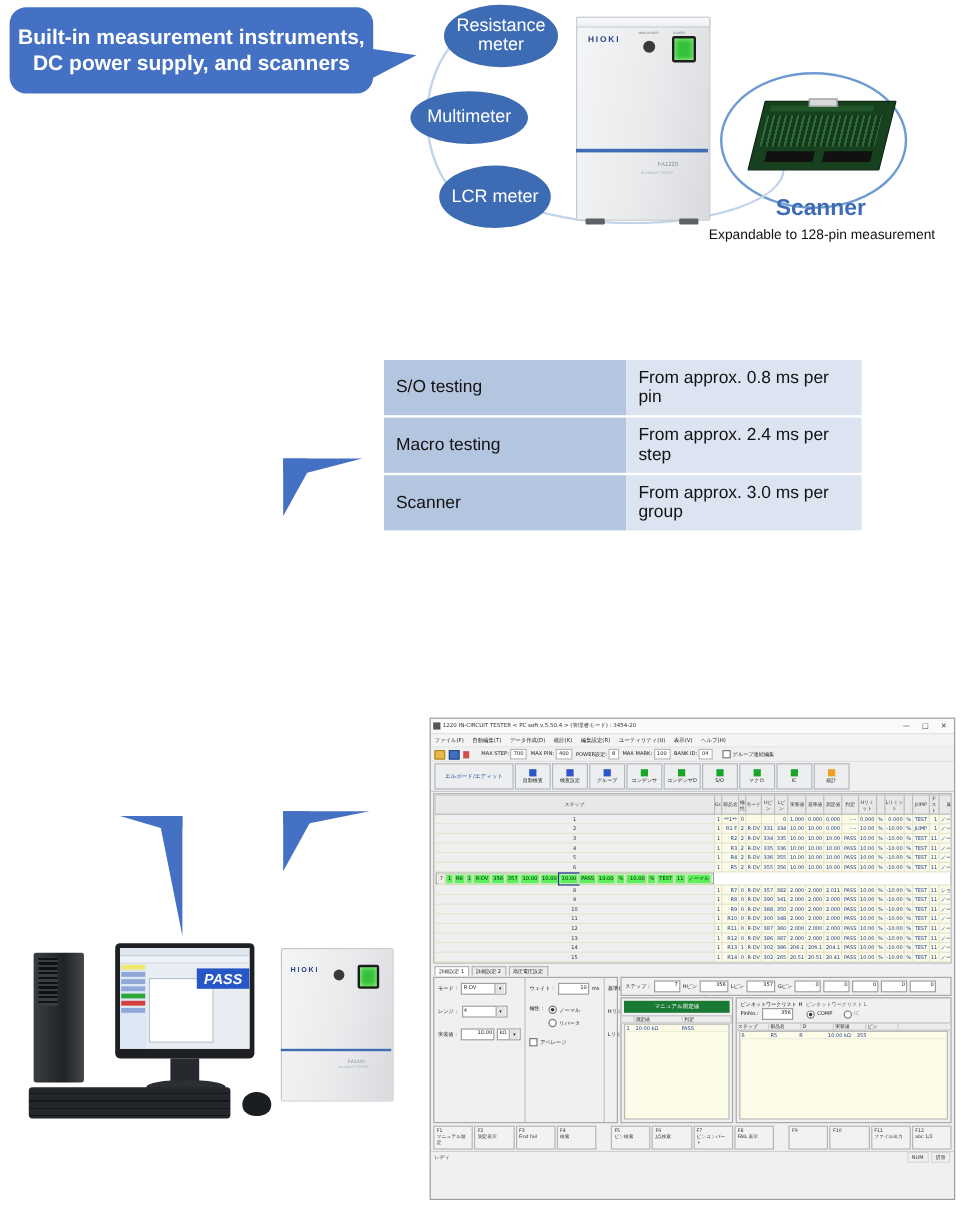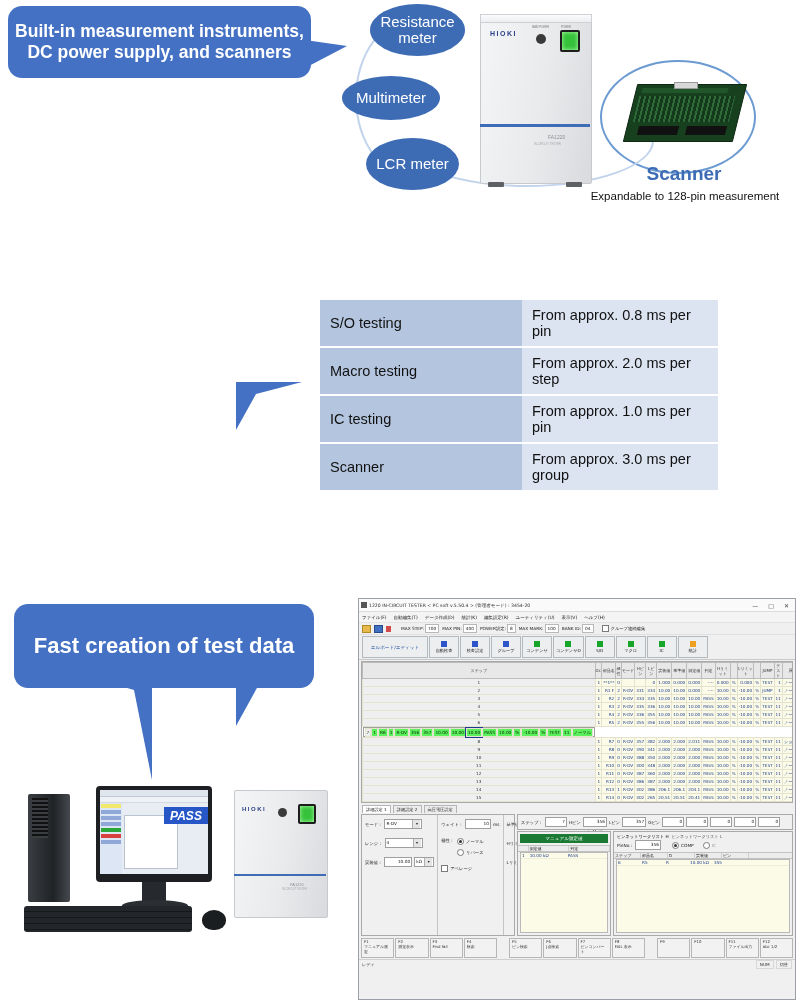--- a/index.html
+++ b/index.html
@@ -203,36 +203,31 @@
 
 <div id="spec-table">
   <table>
     <tbody>
         <tr>
           <td class="c-left">S/O testing</td>
           <td class="c-right">From approx. 0.8 ms per pin</td>
         </tr>
         <tr>
           <td class="c-left">Macro testing</td>
-          <td class="c-right">From approx. 2.0 ms per step</td>
-        </tr>
-        <tr>
-          <td class="c-left">IC testing</td>
-          <td class="c-right">From approx. 1.0 ms per pin</td>
+          <td class="c-right">From approx. 2.4 ms per step</td>
         </tr>
         <tr>
           <td class="c-left">Scanner</td>
           <td class="c-right">From approx. 3.0 ms per group</td>
         </tr>
       </tbody>
   </table>
 </div>
 
 <div class="abs" style="left:0;top:596px;width:360px;height:408px;">
-  <div class="abs callout" id="callout3" style="top:8px;">Fast creation of test data</div>
   <div class="tail" id="callout3-tail-a" style="top:80px;"></div>
   <div class="tail" id="callout3-tail-b" style="top:84px;"></div>
 
   <div class="abs" style="left:20px;top:190px;width:330px;height:160px;">
     <div class="abs pc-tower" style="left:8px;top:8px;width:42px;height:108px;"></div>
     <div class="abs" style="left:12px;top:12px;width:16px;height:40px;
          background:repeating-linear-gradient(180deg,#111 0 2px,#3a3d41 2px 4px);"></div>
 
     <div class="abs mon-bez" style="left:76px;top:0px;width:116px;height:96px;padding:4px;box-sizing:border-box;"></div>
     <div class="abs mon-screen" style="left:80px;top:4px;width:108px;height:84px;">

